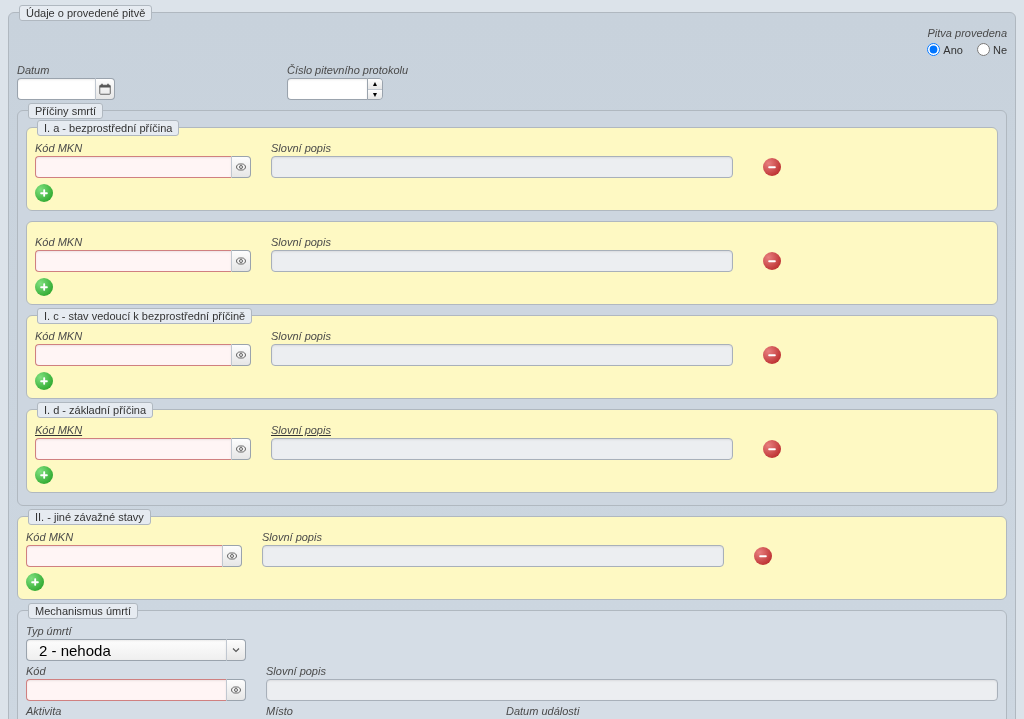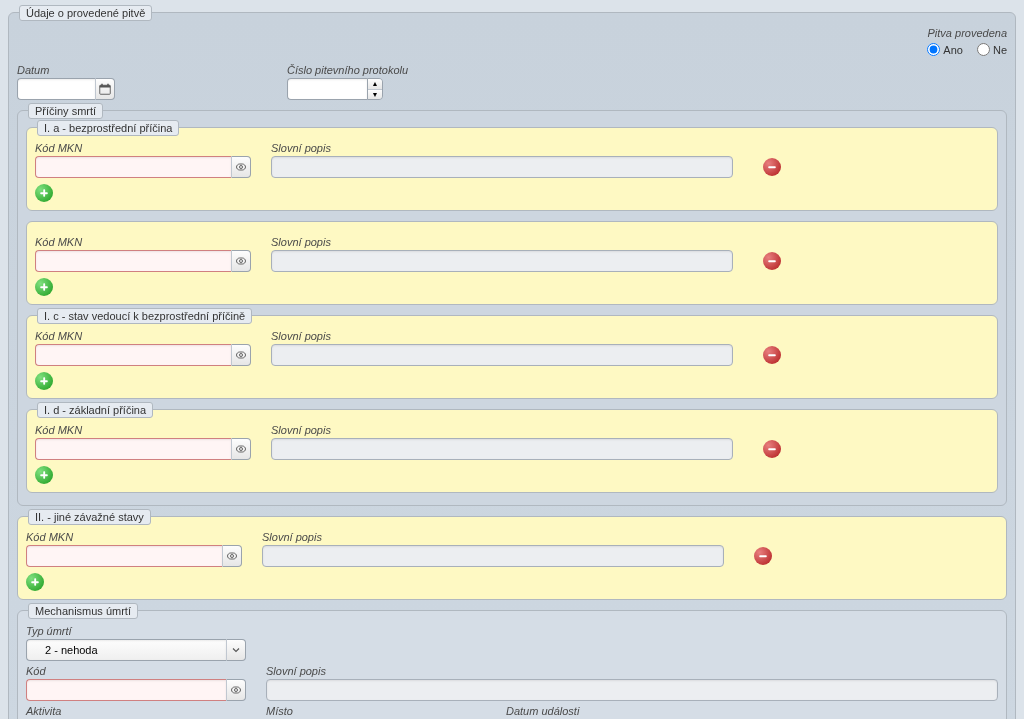--- a/index.html
+++ b/index.html
@@ -75,22 +75,22 @@
     margin-top: 2px;
     margin-bottom: 4px;
   }
   .radio-item { display: flex; align-items: center; gap: 3px; font-size: 11px; }
   input[type="radio"] { margin: 0; }
   .text-input, .select-input, .date-input {
     height: 22px;
     border: 1px solid #9aa3ad;
     border-radius: 4px;
     background: #fff;
-    padding: 2px 18px;
-    font-size: 11px;
+    padding: 2px 12px;
+    font-size: 15px;
     box-shadow: inset 0 1px 2px rgba(0,0,0,0.08);
   }
   .select-input {
     background: linear-gradient(to bottom, #fdfdfd, #efefef);
   }
   .date-wrap, .lookup-wrap, .combo-wrap, .spinner-wrap {
     display: flex;
     align-items: stretch;
   }
   .date-wrap input, .lookup-wrap input, .combo-wrap input, .spinner-wrap input {
@@ -327,21 +327,21 @@
         <div class="add-row">
           <div class="round-icon add">
               <svg viewBox="0 0 16 16">
                 <rect x="7" y="3" width="2.5" height="10" rx="1" fill="#fff"></rect>
                 <rect x="3" y="7" width="10" height="2.5" rx="1" fill="#fff"></rect>
               </svg>
             </div>
         </div>
       </div>
 
-      <div class="sub-fieldset" style="margin-bottom:4px;">
+      <div class="sub-fieldset" style="margin-bottom:4px;text-decoration:underline;">
         <div class="legend">I. d - základní příčina</div>
         <div class="cause-row">
           <div class="col kod-col">
             <span class="label">Kód MKN</span>
             <div class="lookup-wrap">
               <input class="text-input required" style="width: 196px;">
               <button class="icon-btn">
                   <svg viewBox="0 0 16 16">
                     <path d="M2 8c0-2 2-4 4-4h4c2 0 4 2 4 4s-2 4-4 4H6c-2 0-4-2-4-4z" fill="none" stroke="#555" stroke-width="1.2"></path>
                     <circle cx="8" cy="8" r="2" fill="none" stroke="#555" stroke-width="1.2"></circle>

